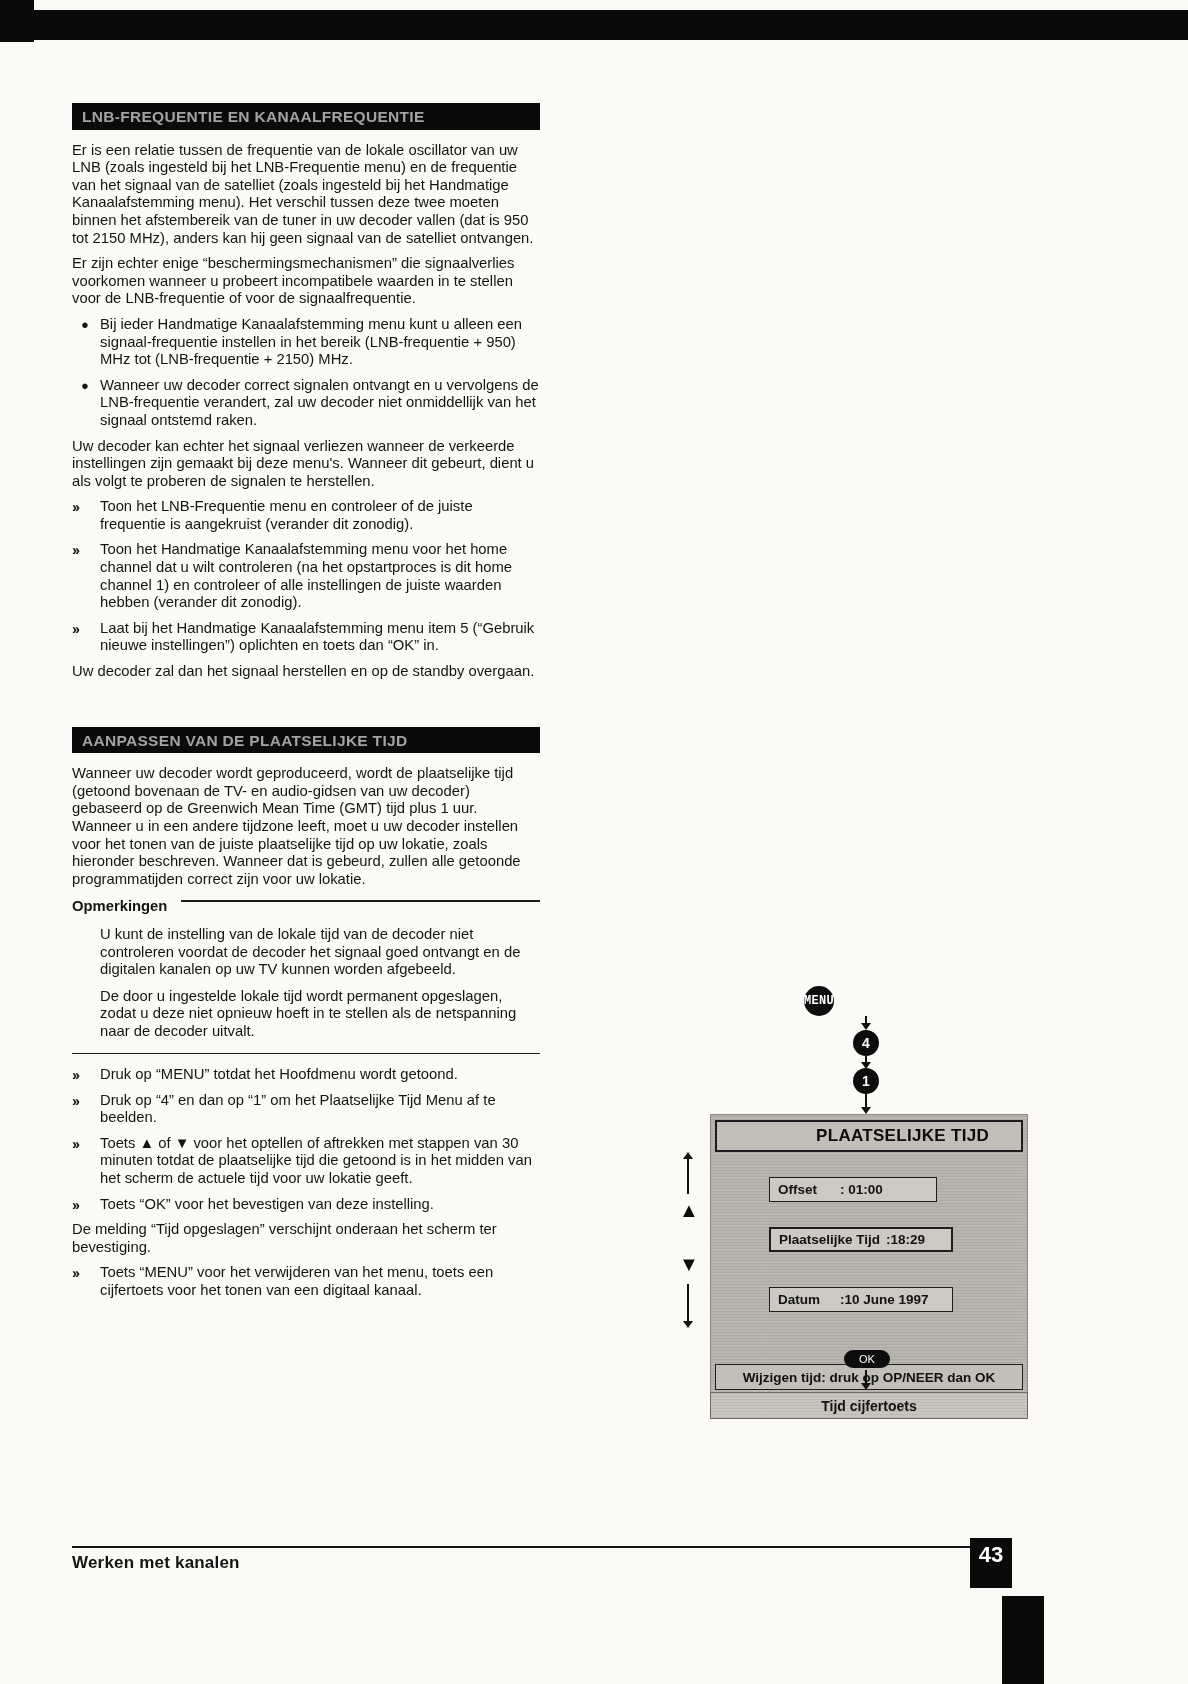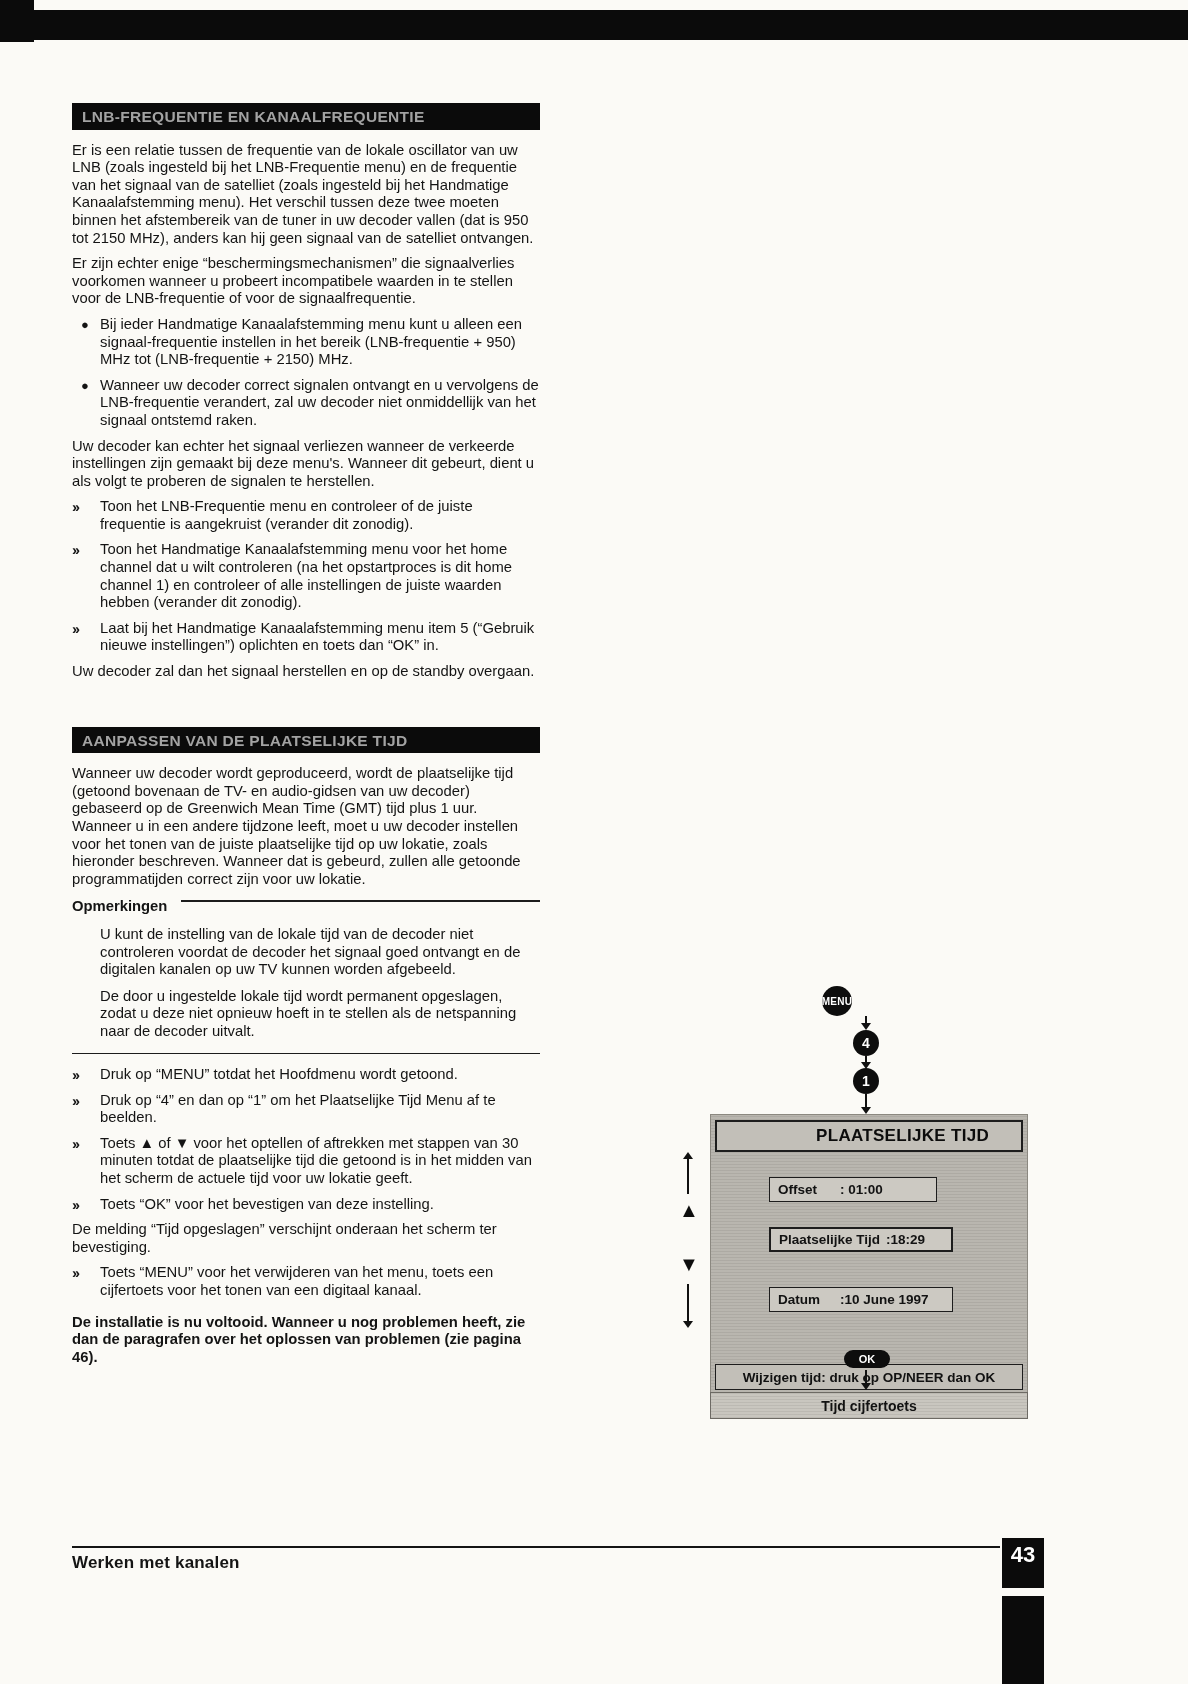--- a/index.html
+++ b/index.html
@@ -33,21 +33,21 @@
   .note { margin-left:28px; margin-bottom:9px; }
   .notes-divider { height:1.5px; background:#1c1c1c; margin:12px 0 12px 0; }
   .closing { font-weight:bold; margin-top:14px; }
   b { font-weight:normal; }
 
   
   .btn-circle {
     position:absolute; background:#0d0d0d; color:#fff; border-radius:50%;
     display:flex; align-items:center; justify-content:center; font-weight:bold;
   }
-  #btn-menu { left:822px; top:986px; width:30px; height:30px; font-size:10px; letter-spacing:0.3px; }
+  #btn-menu { left:804px; top:986px; width:30px; height:30px; font-size:12px; letter-spacing:0.3px;font-family:Liberation Mono, monospace; }
   #btn-4    { left:853px; top:1030px; width:26px; height:26px; font-size:14px; }
   #btn-1    { left:853px; top:1068px; width:26px; height:26px; font-size:14px; }
 
   .varrow { position:absolute; width:2px; background:#111; }
   .varrow.down::after {
     content:""; position:absolute; bottom:-6px; left:-4px;
     border-left:5px solid transparent; border-right:5px solid transparent; border-top:7px solid #111;
   }
   .varrow.up::before {
     content:""; position:absolute; top:-6px; left:-4px;
@@ -91,37 +91,37 @@
   .tv-instruction {
     position:absolute; left:4px; right:4px; bottom:6px; height:26px;
     border:1px solid #1d1d1d; background:#c2bfb8;
     display:flex; align-items:center; justify-content:center;
     font-weight:bold; font-size:13.5px; color:#111;
   }
   .ok-btn {
     position:absolute; left:844px; top:1350px; width:46px; height:18px;
     background:#0d0d0d; color:#fff; border-radius:9px;
     display:flex; align-items:center; justify-content:center;
-    font-size:11px; font-weight:bold;
+    font-size:11px; font-weight:normal;
   }
   .tv-status {
     position:absolute; left:710px; top:1392px; width:318px; height:27px;
     border:1px solid #6d6a64;
     background:
       repeating-linear-gradient(0deg, rgba(0,0,0,0.05) 0 1px, rgba(255,255,255,0.05) 1px 3px),
       #c6c3bc;
     display:flex; align-items:center; justify-content:center;
     font-weight:bold; font-size:14px; color:#111;
   }
 
   
   .footer-rule { position:absolute; left:72px; top:1546px; width:928px; height:2px; background:#141414; }
   .footer-title { position:absolute; left:72px; top:1553px; font-size:17px; font-weight:bold; letter-spacing:0.2px; }
   .page-number-box {
-    position:absolute; left:1002px; top:1538px; width:42px; height:50px;
+    position:absolute; left:970px; top:1538px; width:42px; height:50px;
     background:#0b0b0b; color:#fff; font-size:22px; font-weight:bold;
     display:flex; justify-content:center; align-items:flex-start; padding-top:4px;
   }
   .page-tab { position:absolute; left:1002px; top:1596px; width:42px; height:88px; background:#0b0b0b; }
 </style>
 </head>
 <body>
 
 <div class="page">
 
@@ -192,21 +192,20 @@
       <span class="itext">Toets “OK” voor het bevestigen van deze instelling.</span>
     </div>
 
     <p class="body-p">De melding “Tijd opgeslagen” verschijnt onderaan het scherm ter bevestiging.</p>
 
     <div class="flex-item">
       <span class="marker chev">››</span>
       <span class="itext">Toets “MENU” voor het verwijderen van het menu, toets een cijfertoets voor het tonen van een digitaal kanaal.</span>
     </div>
 
-    <p class="closing">De installatie is nu voltooid. Wanneer u nog problemen heeft, zie dan de paragrafen over het oplossen van problemen (zie pagina 46).</p>
   </div>
 
   <div class="btn-circle" id="btn-menu">MENU</div>
   <div class="varrow down" id="arr-menu-4"></div>
   <div class="btn-circle" id="btn-4">4</div>
   <div class="varrow down" id="arr-4-1"></div>
   <div class="btn-circle" id="btn-1">1</div>
   <div class="varrow down" id="arr-1-box"></div>
 
   <div class="tv-menu">

